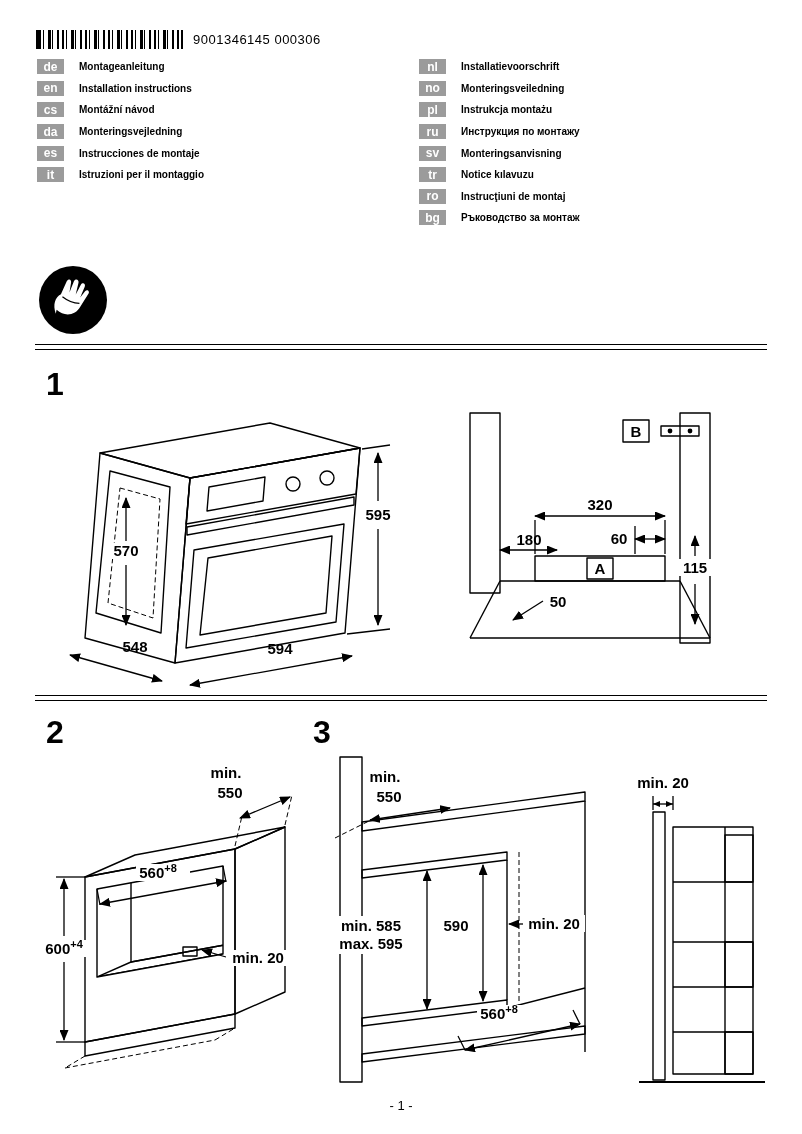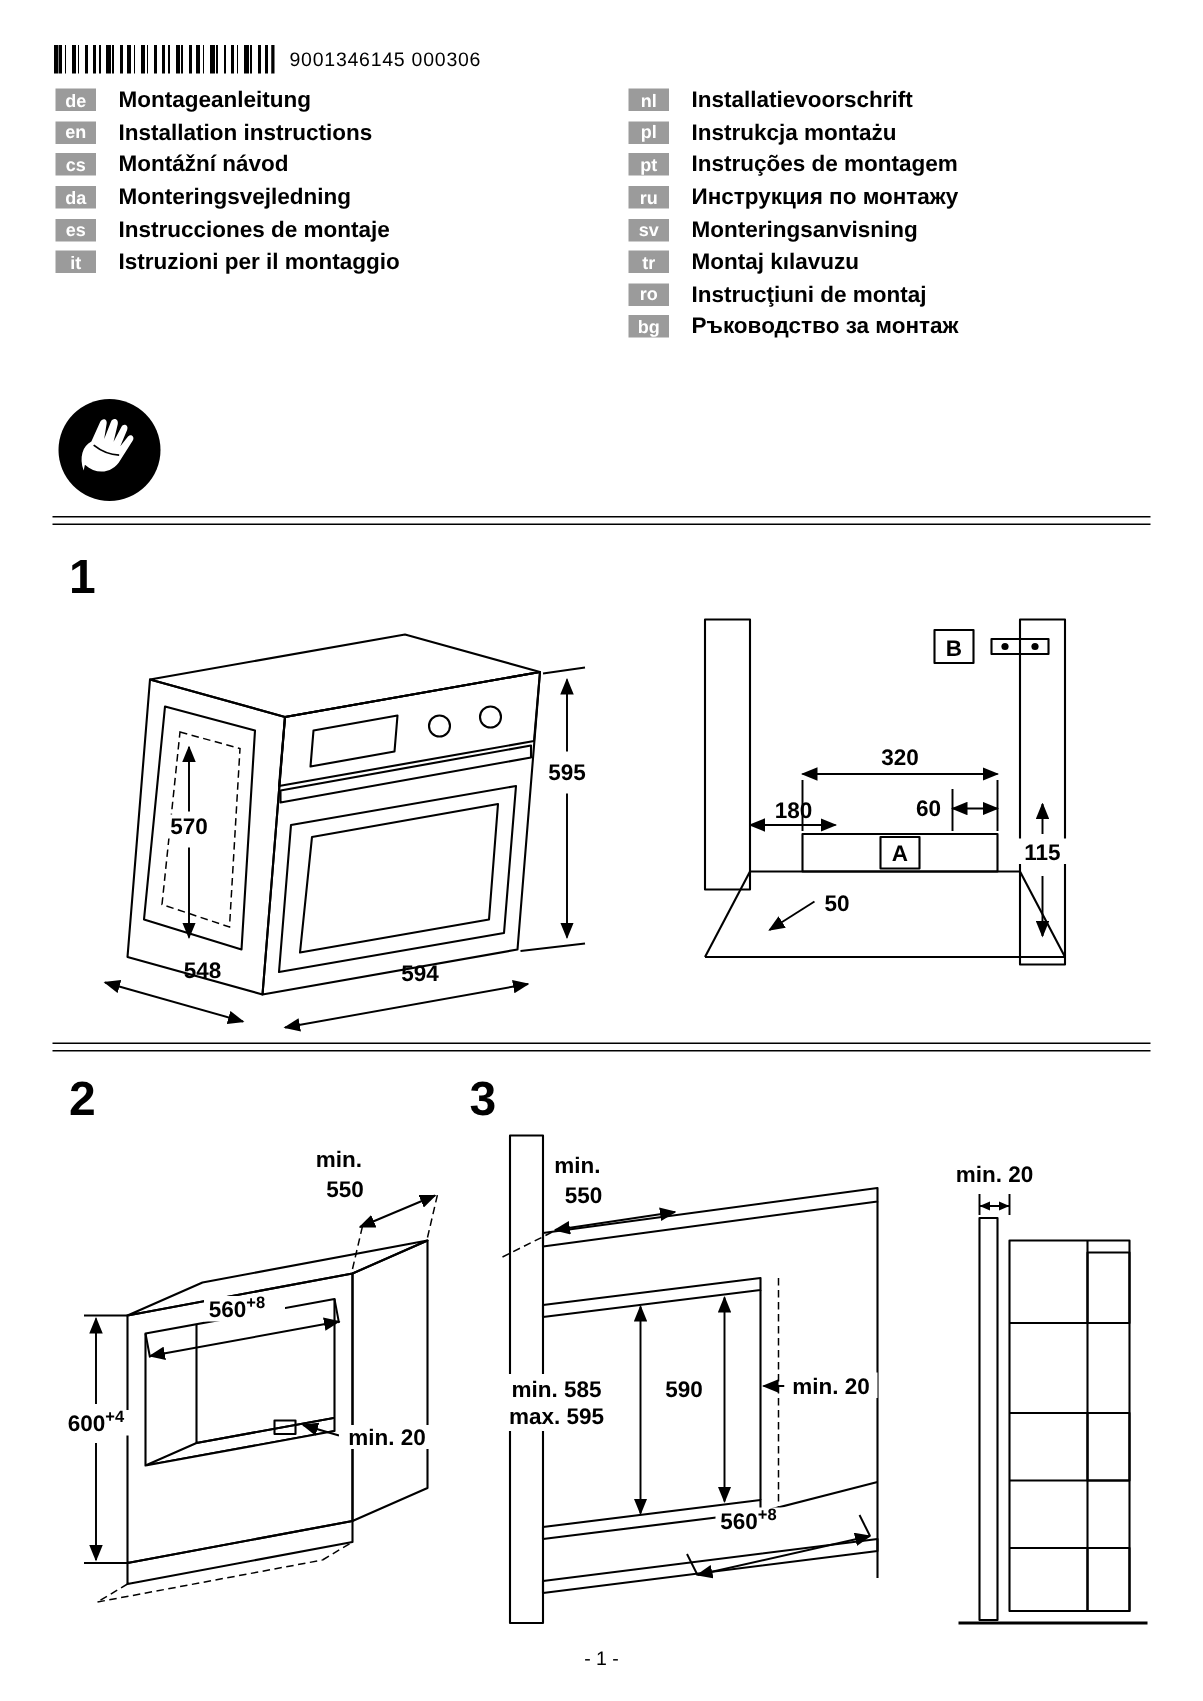--- a/index.html
+++ b/index.html
@@ -20,21 +20,21 @@
   
   .lang-col{position:absolute;top:56px;display:flex;flex-direction:column;}
   .lang-col.left{left:37px;}
   .lang-col.right{left:419px;text-align:right;}
   .lang-row{display:flex;align-items:center;height:21.6px;}
   .lang-code{
     width:27px;height:15px;background:#9b9b9b;color:#fff;
     font-size:12px;font-weight:bold;display:flex;align-items:center;justify-content:center;
     flex:0 0 auto;
   }
-  .lang-title{font-size:15px;font-weight:bold;margin-left:15px;white-space:nowrap;}
+  .lang-title{font-size:10px;font-weight:bold;margin-left:15px;white-space:nowrap;}
   
   .gloves{position:absolute;left:36px;top:263px;}
   
   .rule{position:absolute;left:35px;width:732px;height:4px;border-top:1.5px solid #000;border-bottom:1px solid #000;}
   .rule1{top:344px;}
   .rule2{top:695px;}
   
   .sec-num{position:absolute;font-size:32px;font-weight:bold;}
   .num1{left:46px;top:366px;}
   .num2{left:46px;top:714px;}
@@ -107,38 +107,38 @@
         <span class="lang-title">Istruzioni per il montaggio</span>
       </div>
   </div>
 
   <div class="lang-col right">
     <div class="lang-row">
         <span class="lang-code">nl</span>
         <span class="lang-title">Installatievoorschrift</span>
       </div>
     <div class="lang-row">
+        <span class="lang-code">no</span>
+        <span class="lang-title">Monteringsveiledning</span>
+      </div>
+    <div class="lang-row">
         <span class="lang-code">pl</span>
         <span class="lang-title">Instrukcja montażu</span>
       </div>
     <div class="lang-row">
-        <span class="lang-code">pt</span>
-        <span class="lang-title">Instruções de montagem</span>
-      </div>
-    <div class="lang-row">
         <span class="lang-code">ru</span>
         <span class="lang-title">Инструкция по монтажу</span>
       </div>
     <div class="lang-row">
         <span class="lang-code">sv</span>
         <span class="lang-title">Monteringsanvisning</span>
       </div>
     <div class="lang-row">
         <span class="lang-code">tr</span>
-        <span class="lang-title">Montaj kılavuzu</span>
+        <span class="lang-title">Notice kılavuzu</span>
       </div>
     <div class="lang-row">
         <span class="lang-code">ro</span>
         <span class="lang-title">Instrucţiuni de montaj</span>
       </div>
     <div class="lang-row">
         <span class="lang-code">bg</span>
         <span class="lang-title">Ръководство за монтаж</span>
       </div>
   </div>

